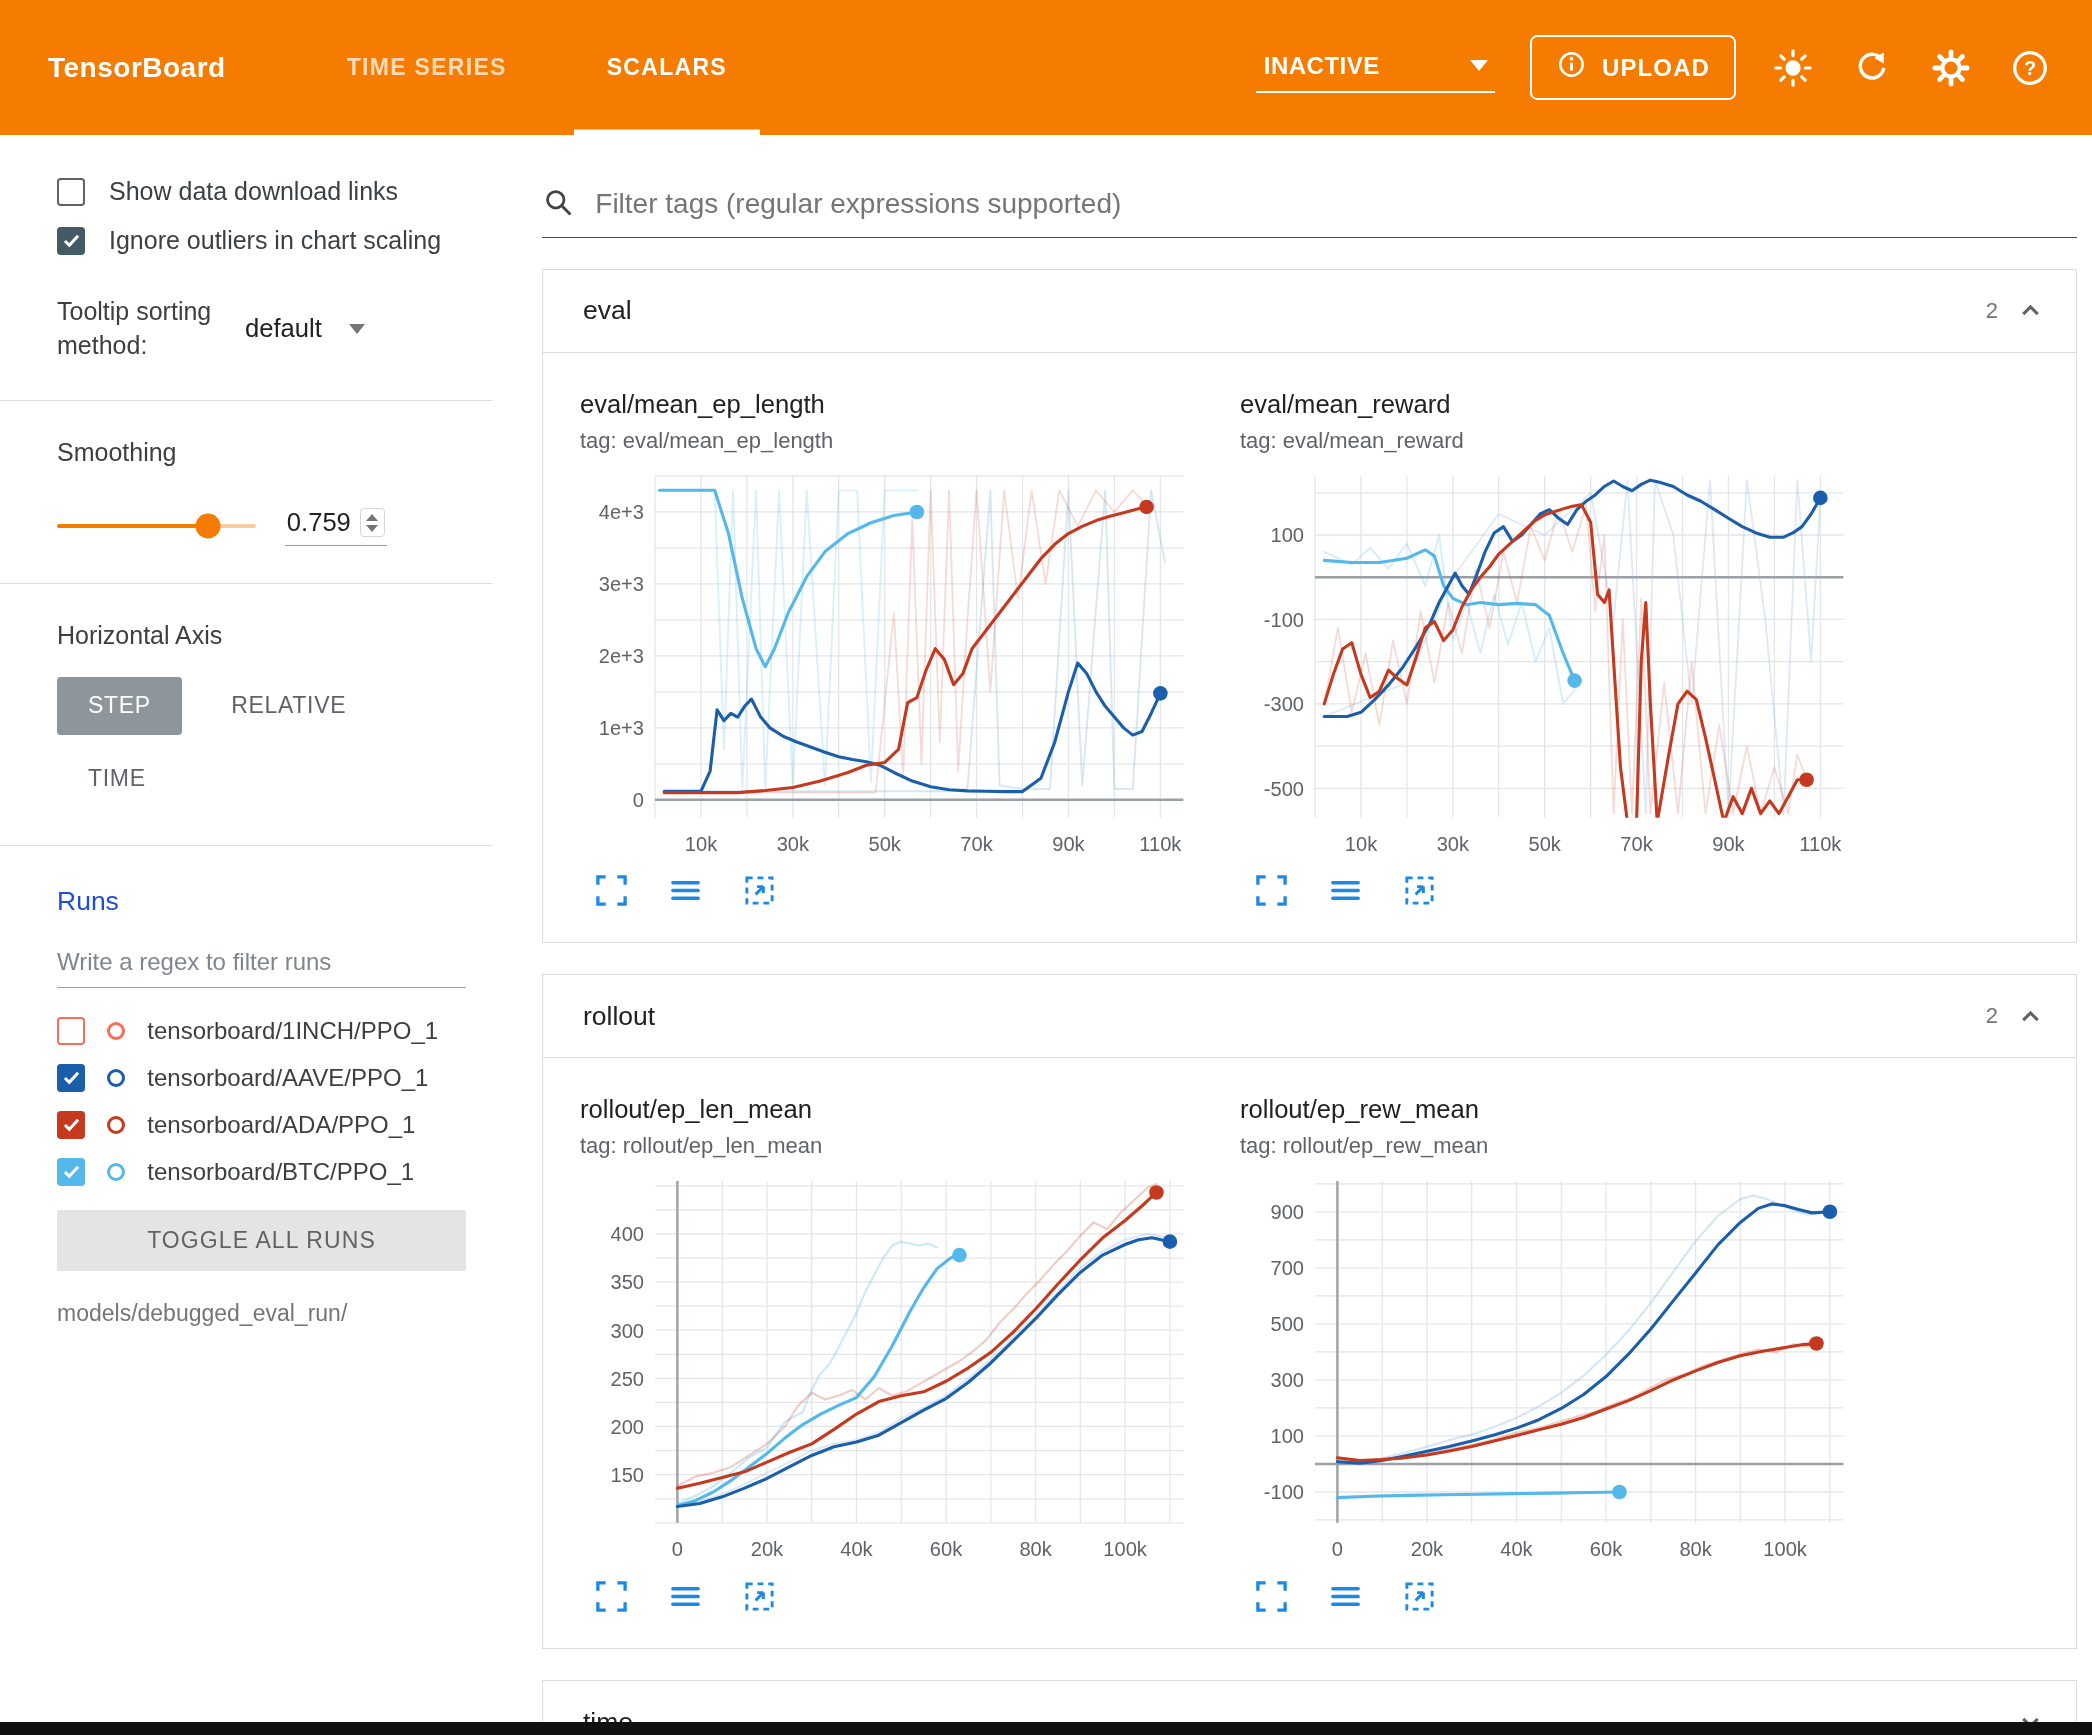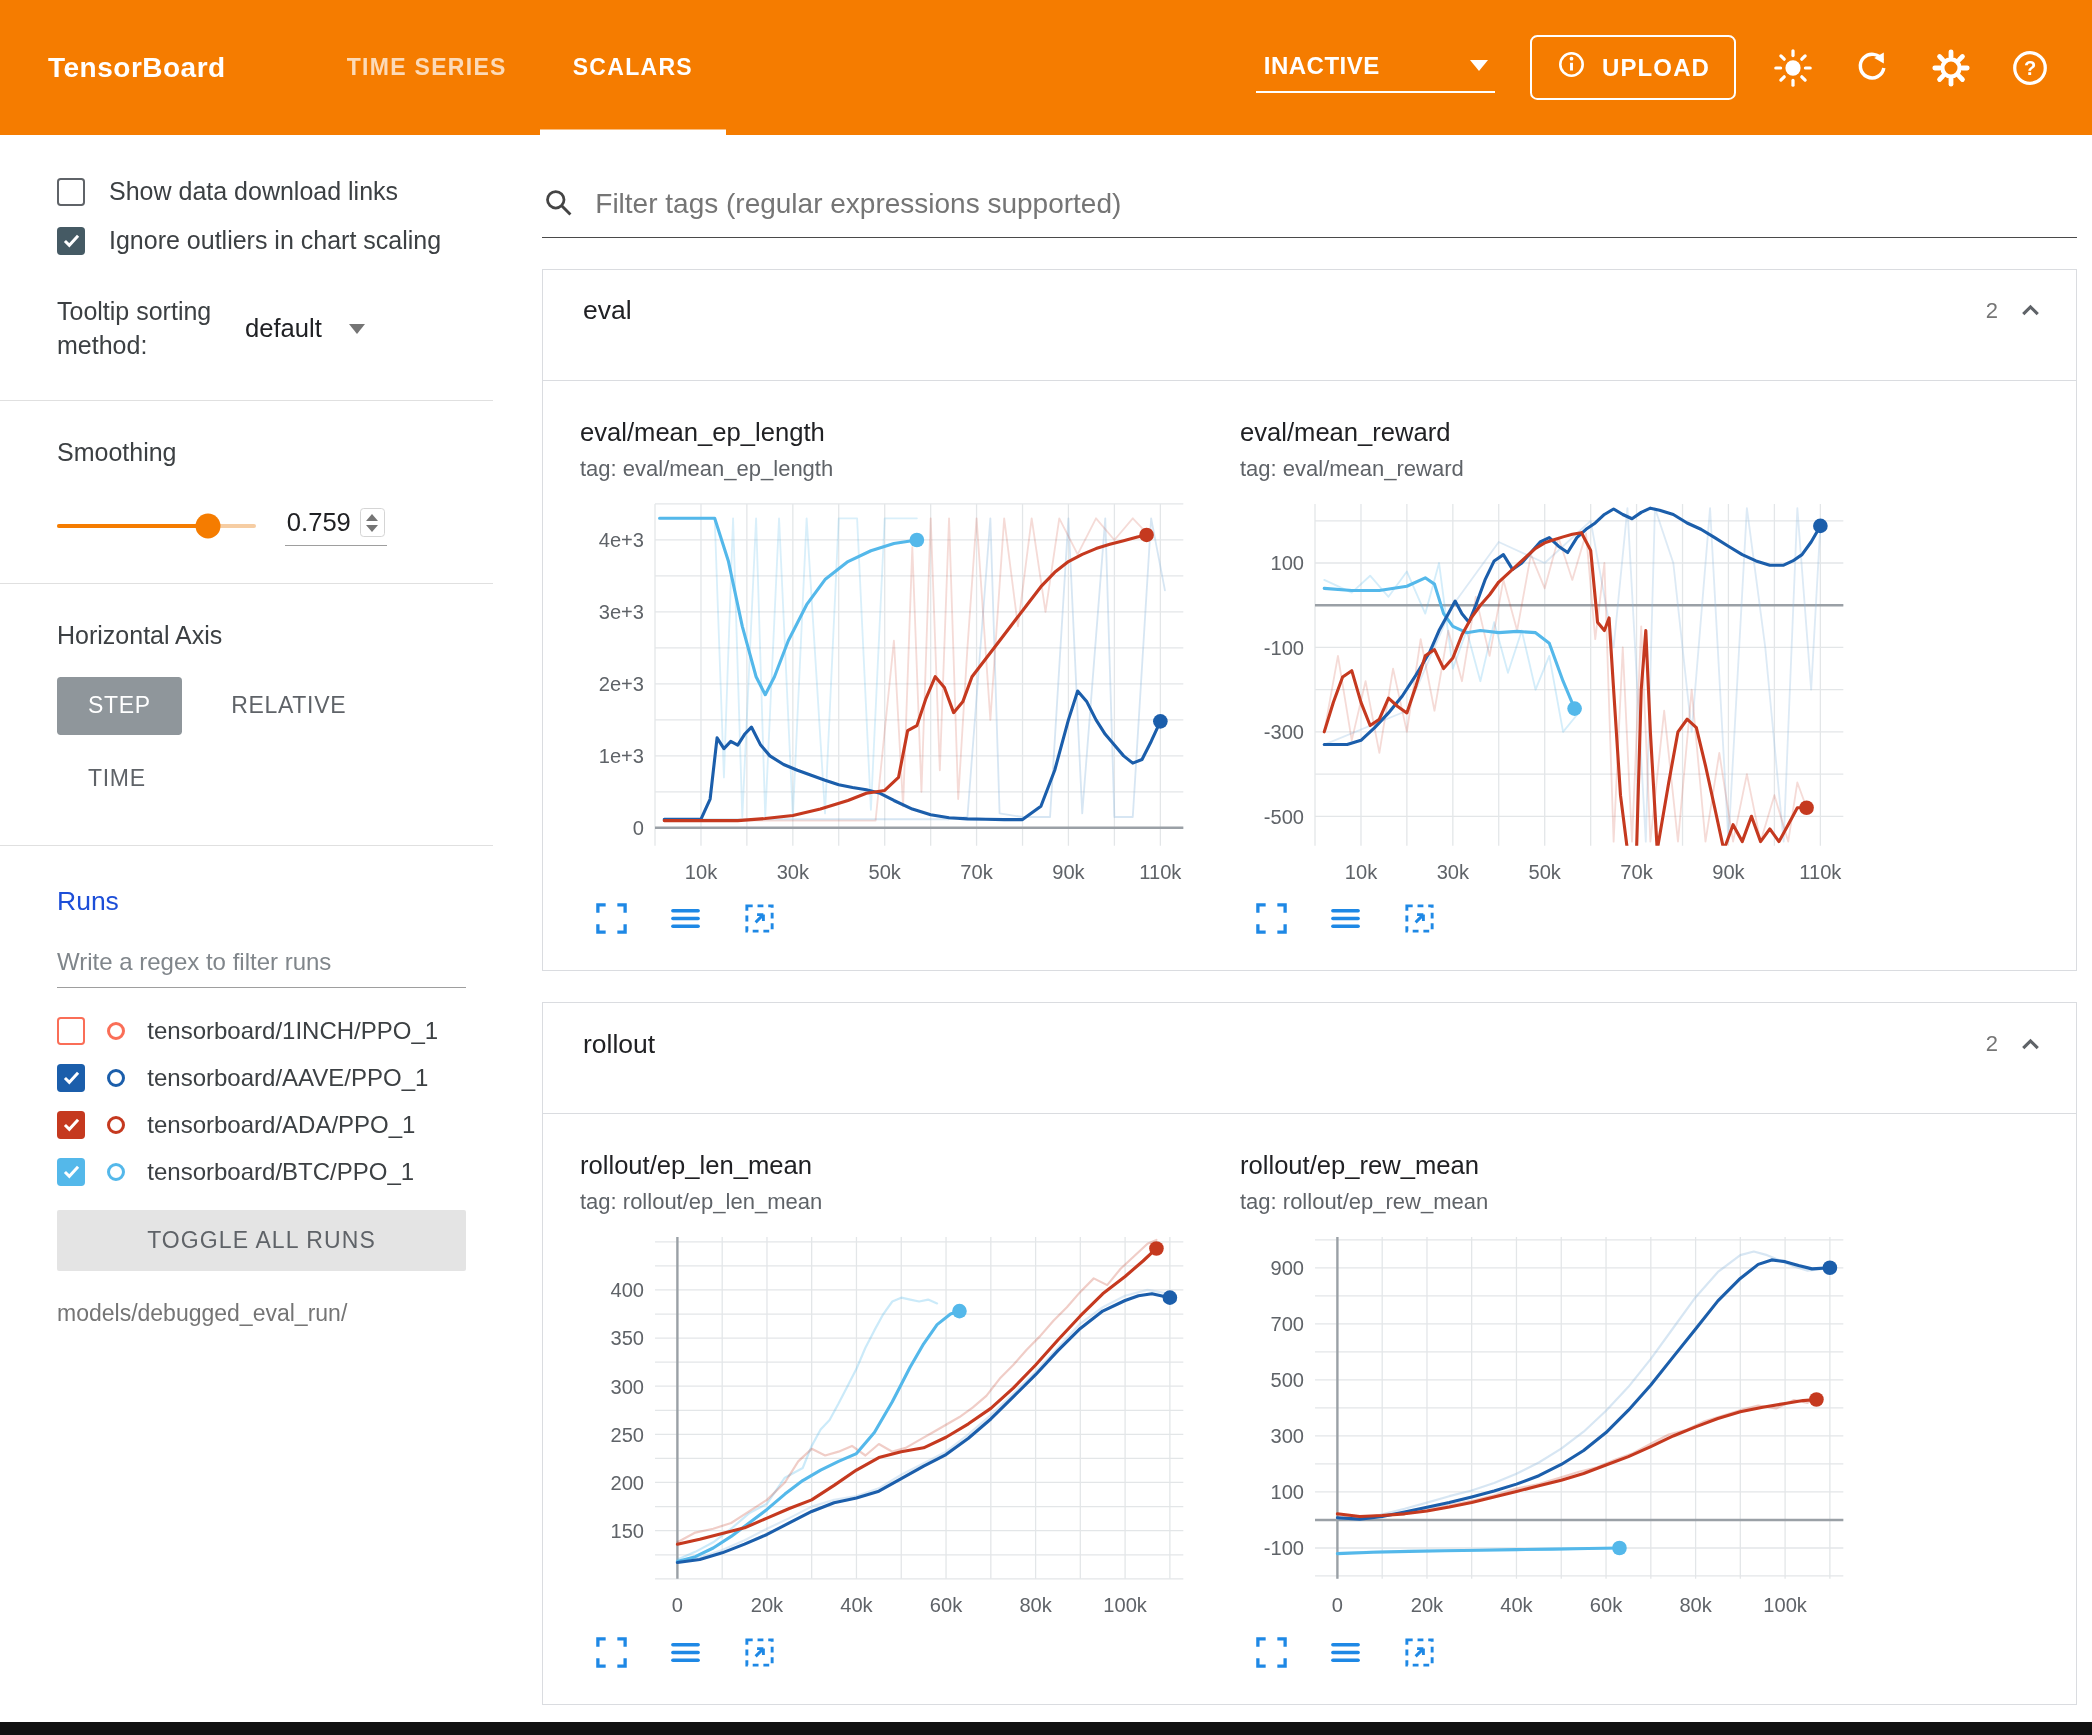--- a/index.html
+++ b/index.html
@@ -4,21 +4,21 @@
 <style>
   * { box-sizing: border-box; }
   html,body { margin:0; padding:0; }
   body {
     width:2092px; height:1735px; position:relative; overflow:hidden;
     background:#fff; font-family:"Liberation Sans", sans-serif; color:#3c4043;
   }
   
   .header { height:135px; background:#f57c00; display:flex; align-items:stretch; color:#fff; }
   .logo { display:flex; align-items:center; font-size:28px; font-weight:bold; letter-spacing:0.5px; padding:0 88px 0 48px; }
-  .tabs { display:flex; }
+  .tabs { display:flex;gap:34px; }
   .tab { display:flex; align-items:center; padding:0 33px; font-size:23px; font-weight:bold; letter-spacing:1.3px; color:rgba(255,255,255,.72); cursor:pointer; }
   .tab.active { color:#fff; box-shadow:inset 0 -5.5px 0 0 #fff; }
   .header-right { margin-left:auto; display:flex; align-items:center; gap:35px; padding-right:40px; }
   .status { display:flex; align-items:center; justify-content:space-between; width:239px; border-bottom:2.7px solid #fff; padding:9.1px 7.3px 11px 7.3px; font-size:24px; font-weight:bold; letter-spacing:0.5px; cursor:pointer; }
   .caret-down { width:0; height:0; border-left:9.1px solid transparent; border-right:9.1px solid transparent; border-top:11px solid #fff; }
   .upload { display:flex; align-items:center; gap:14.6px; border:2.7px solid #fff; border-radius:7.3px; padding:12px 24px; font-size:24px; font-weight:bold; letter-spacing:1.1px; cursor:pointer; }
   .hicon { width:44px; height:44px; display:flex; align-items:center; justify-content:center; cursor:pointer; }
   
   .bodyrow { display:flex; height:1340px; }
   .sidebar { width:493px; min-width:493px; padding-top:42px; }
@@ -59,21 +59,21 @@
   .filter-row { display:flex; align-items:center; gap:18.3px; margin-top:51px; border-bottom:1.8px solid #4a4a4a; padding-bottom:14.6px; }
   .filter-input { flex:1; border:none; outline:none; font-size:28px; color:#3c4043; background:transparent; }
   .filter-input::placeholder { color:#757575; }
   .section { border:0.9px solid #dadce0; margin-top:31px; background:#fff; }
   .section-header { display:flex; align-items:center; height:82px; padding:0 31px 0 40px; }
   .section-title { font-size:26.5px; color:#202124; }
   .section-meta { margin-left:auto; display:flex; align-items:center; gap:18.3px; }
   .section-count { font-size:22px; color:#757575; }
   .chevron { display:flex; cursor:pointer; }
   .section.collapsed .chevron { transform:rotate(180deg); }
-  .section-body { border-top:0.9px solid #dadce0; display:flex; gap:42px; padding:37px 18.3px 33px 37px;margin-top:28px; }
+  .section-body { border-top:0.9px solid #dadce0; display:flex; gap:42px; padding:37px 18.3px 33px 37px; }
   .chart-card { width:618px; }
   .chart-title { font-size:25.6px; color:#202124; }
   .chart-tag { font-size:22px; color:#5f6368; margin-top:9.1px; }
   svg.plot { margin-top:11px; display:block; }
   .chart-actions { display:flex; gap:37px; margin-top:3.7px; padding-left:12.8px; }
   .action-btn { width:37px; height:37px; display:flex; align-items:center; justify-content:center; cursor:pointer; }
   .bottom-strip { position:absolute; left:0; bottom:0; width:100%; height:12.8px; background:#111; }
 </style>
 </head>
 <body>

